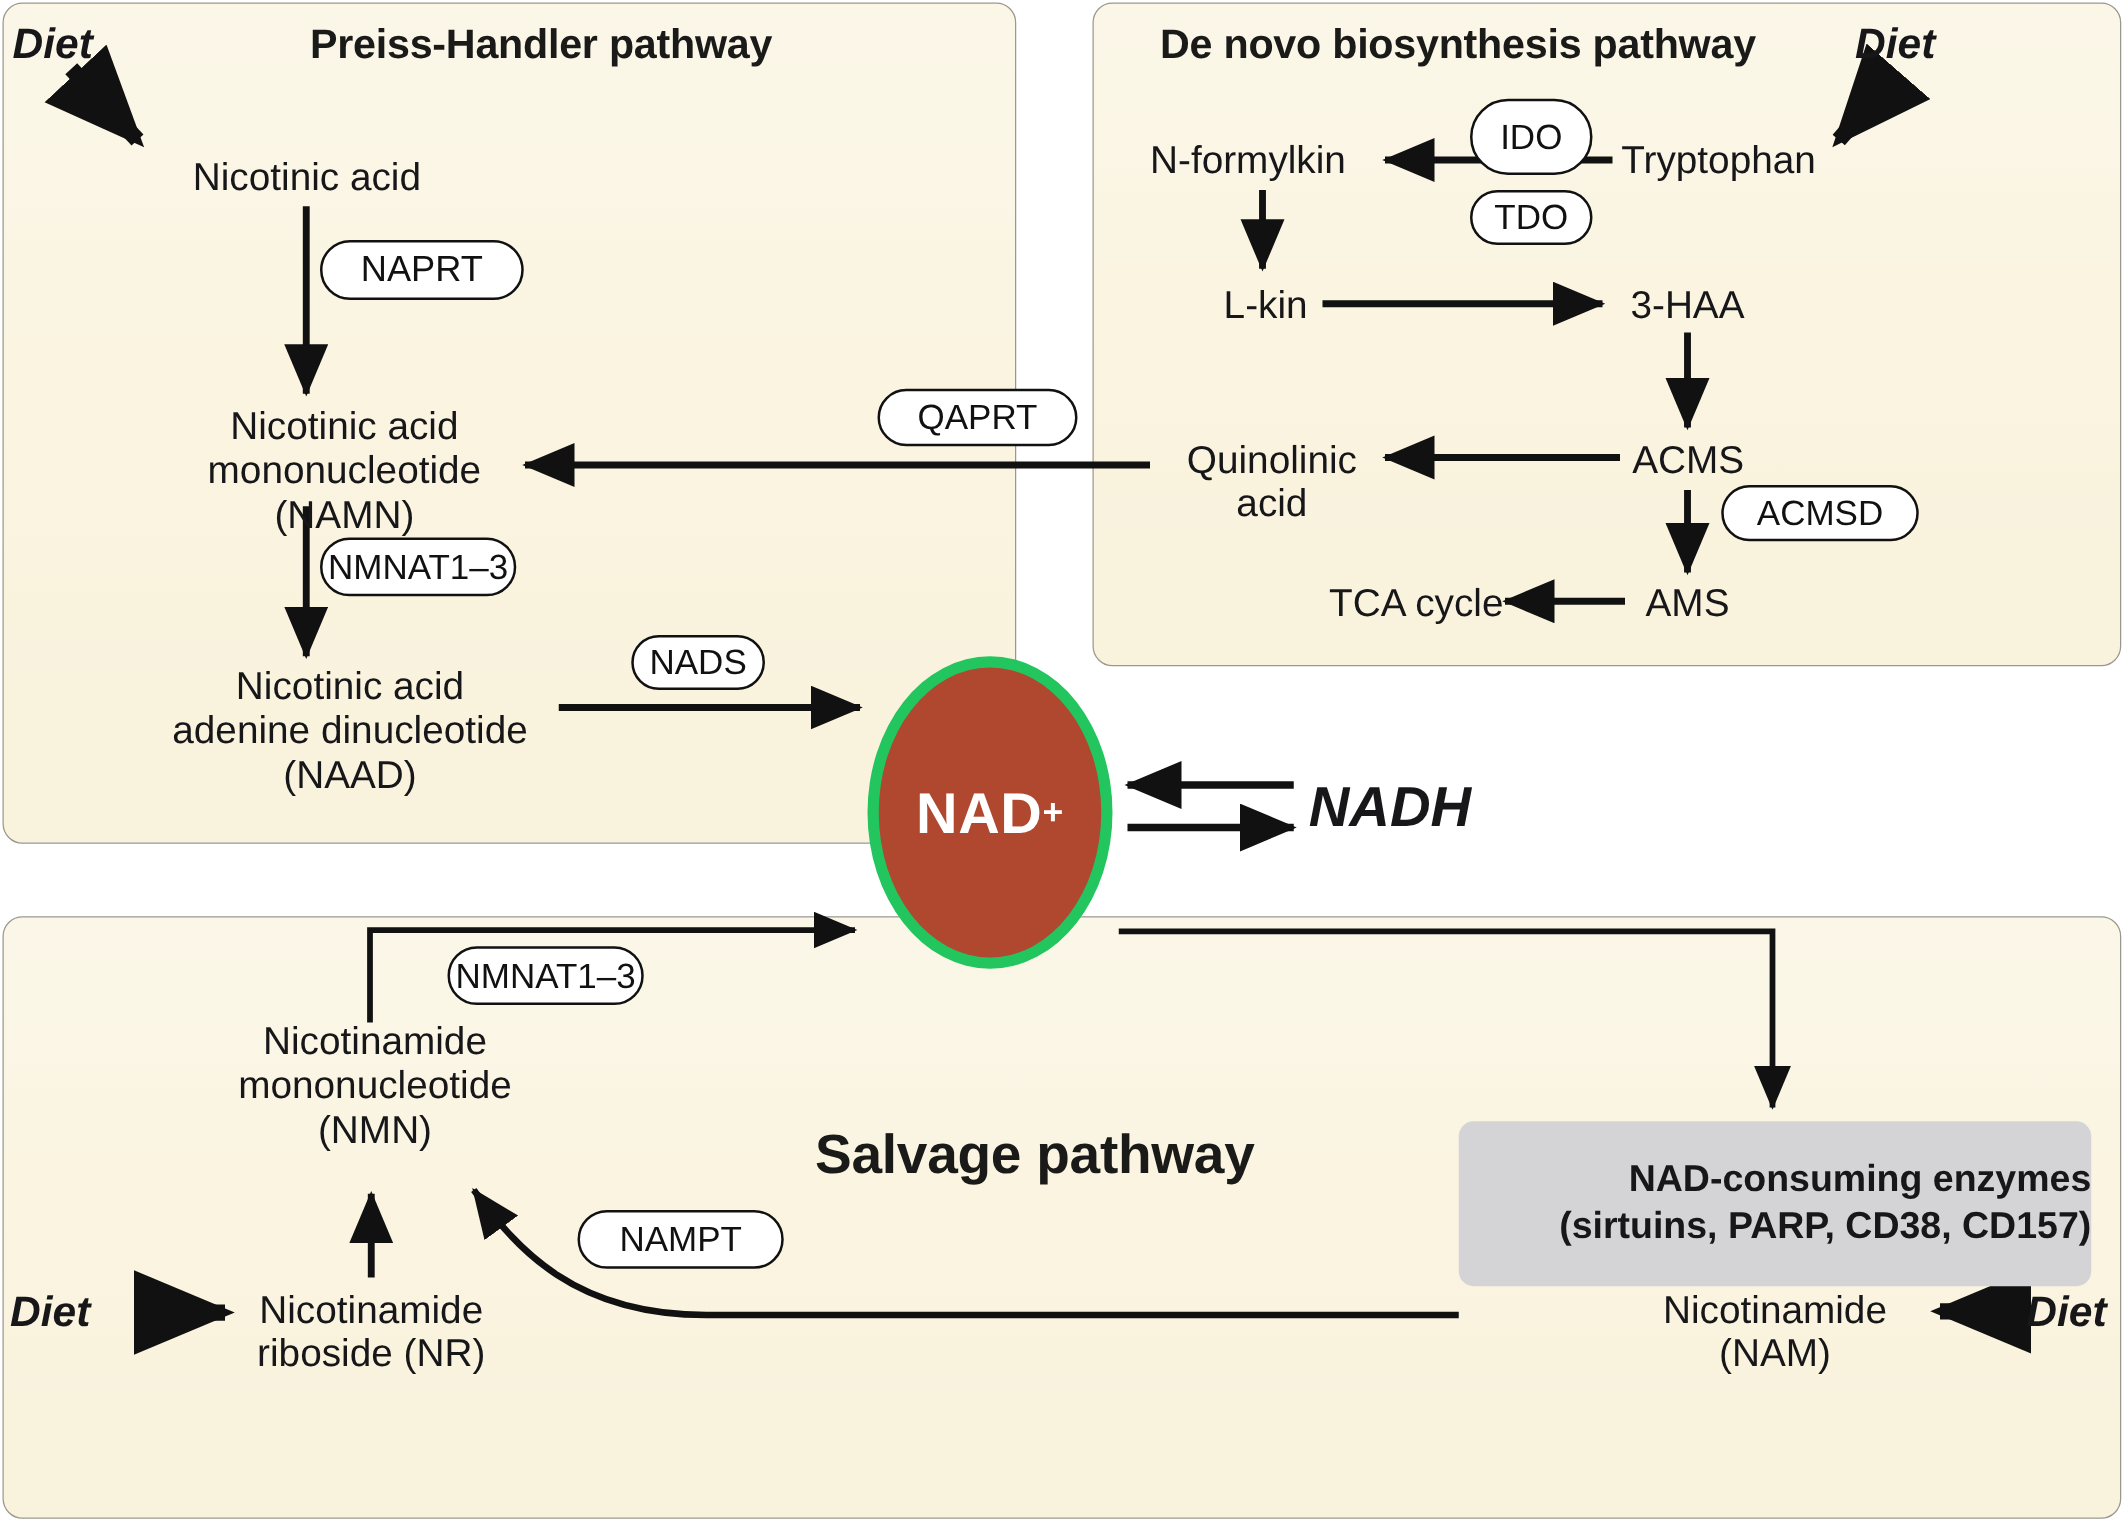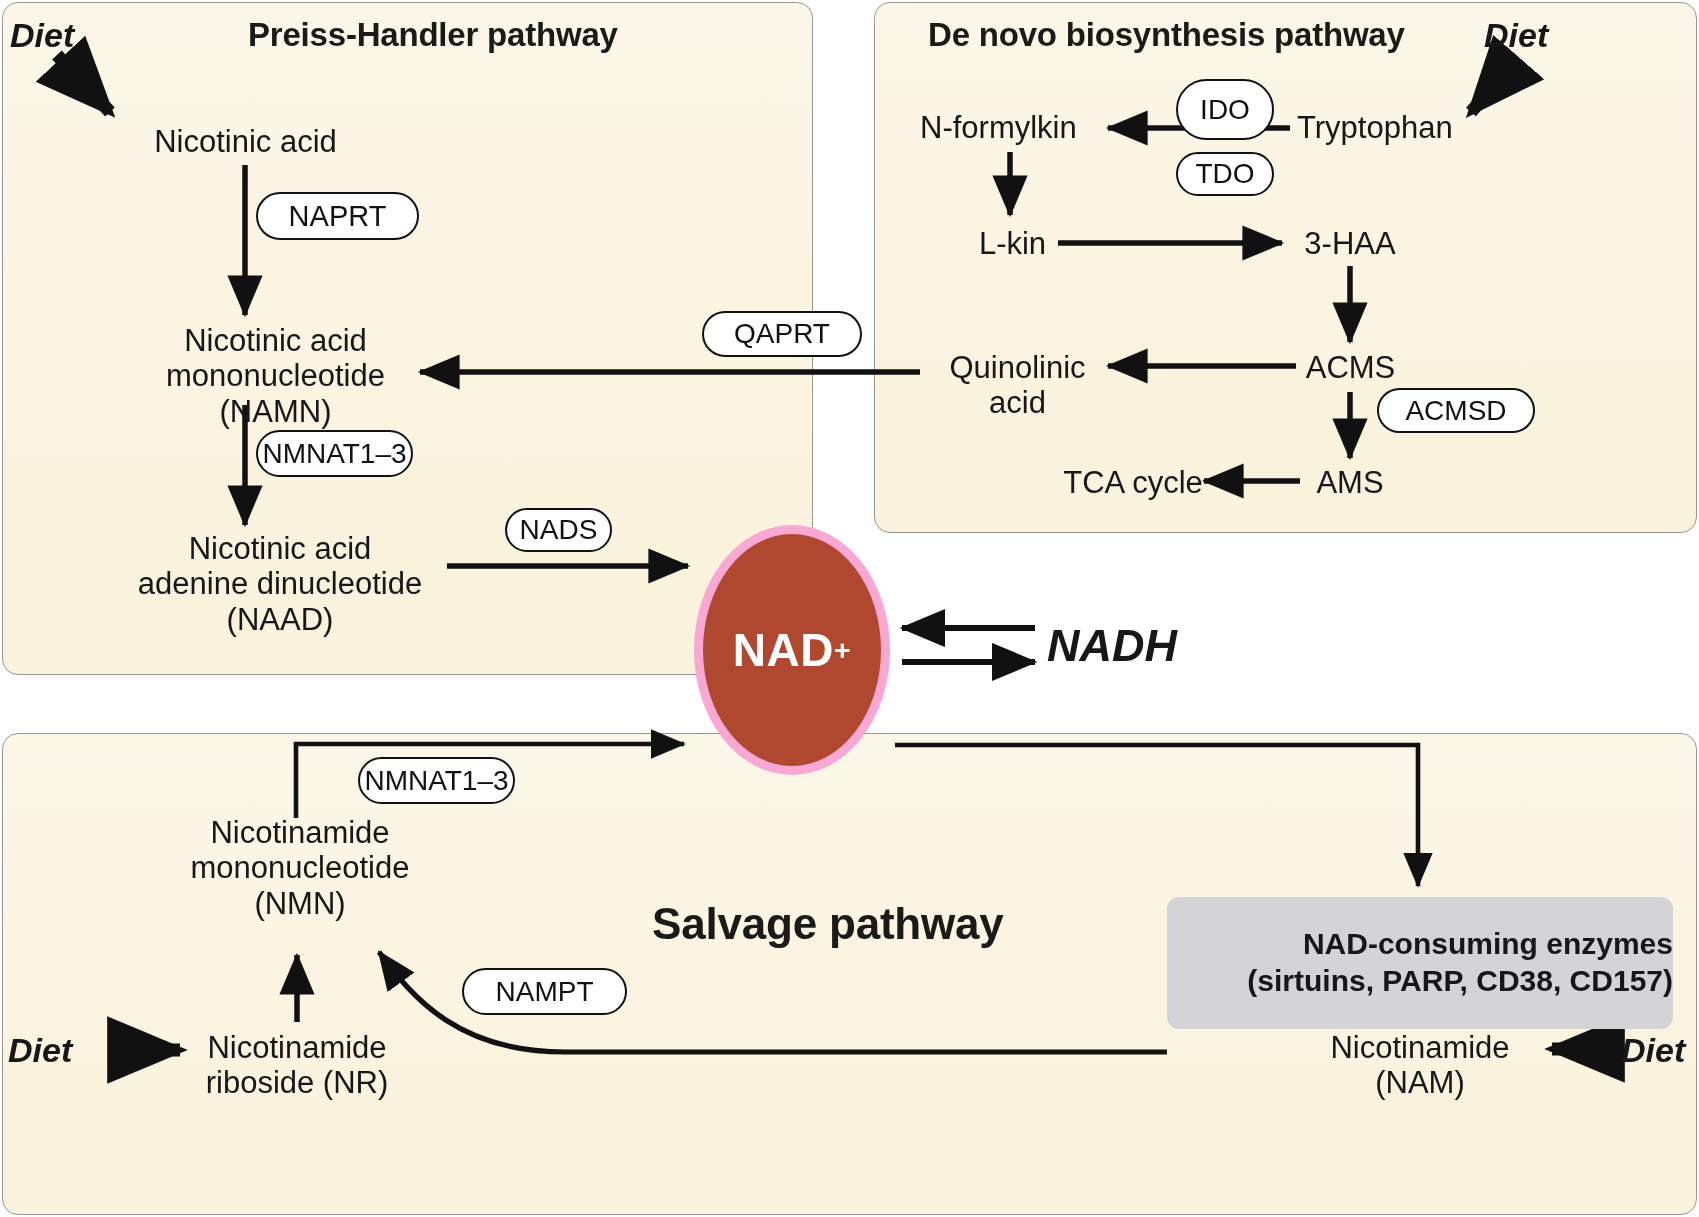--- a/index.html
+++ b/index.html
@@ -62,21 +62,21 @@
   }
 
   #nad-ellipse {
     position: absolute;
     left: 694px;
     top: 525px;
     width: 196px;
     height: 250px;
     border-radius: 50%;
     background: #b0472f;
-    border: 9px solid #f9a8d4;
+    border: 9px solid #22c55e;
     box-sizing: border-box;
     display: flex;
     align-items: center;
     justify-content: center;
     color: #ffffff;
     font-weight: bold;
     font-size: 46px;
     letter-spacing: 0.5px;
   }
   #nad-ellipse sup { font-size: 0.62em; vertical-align: super; }

